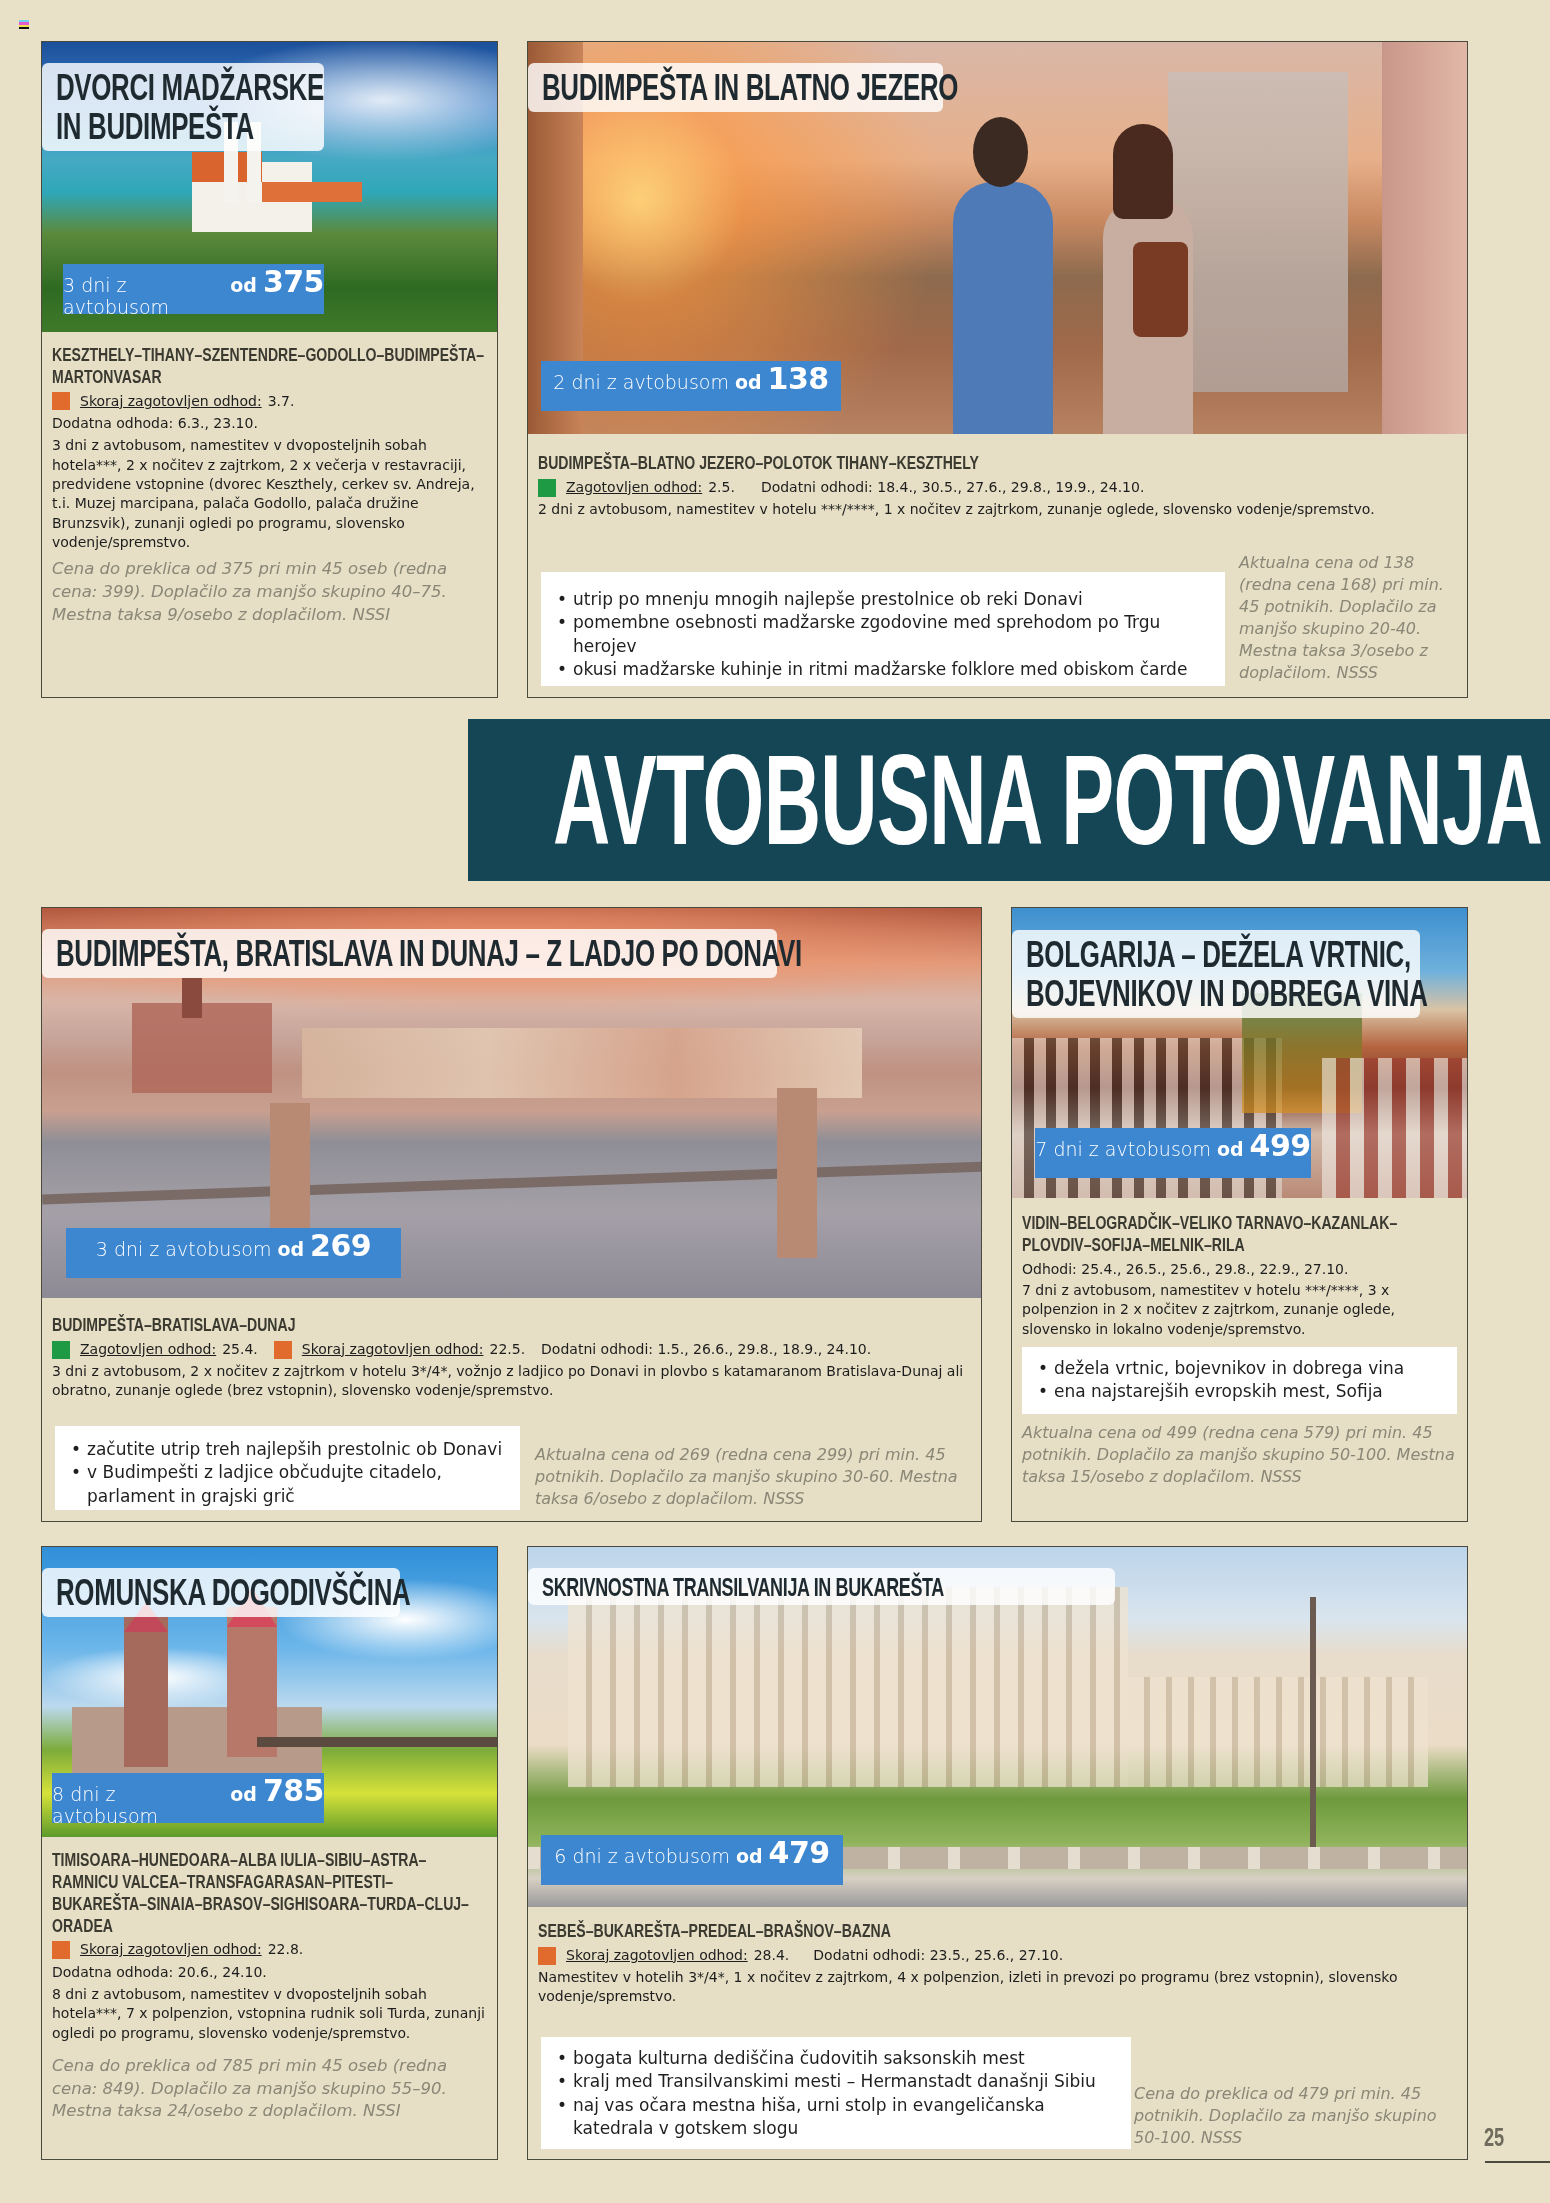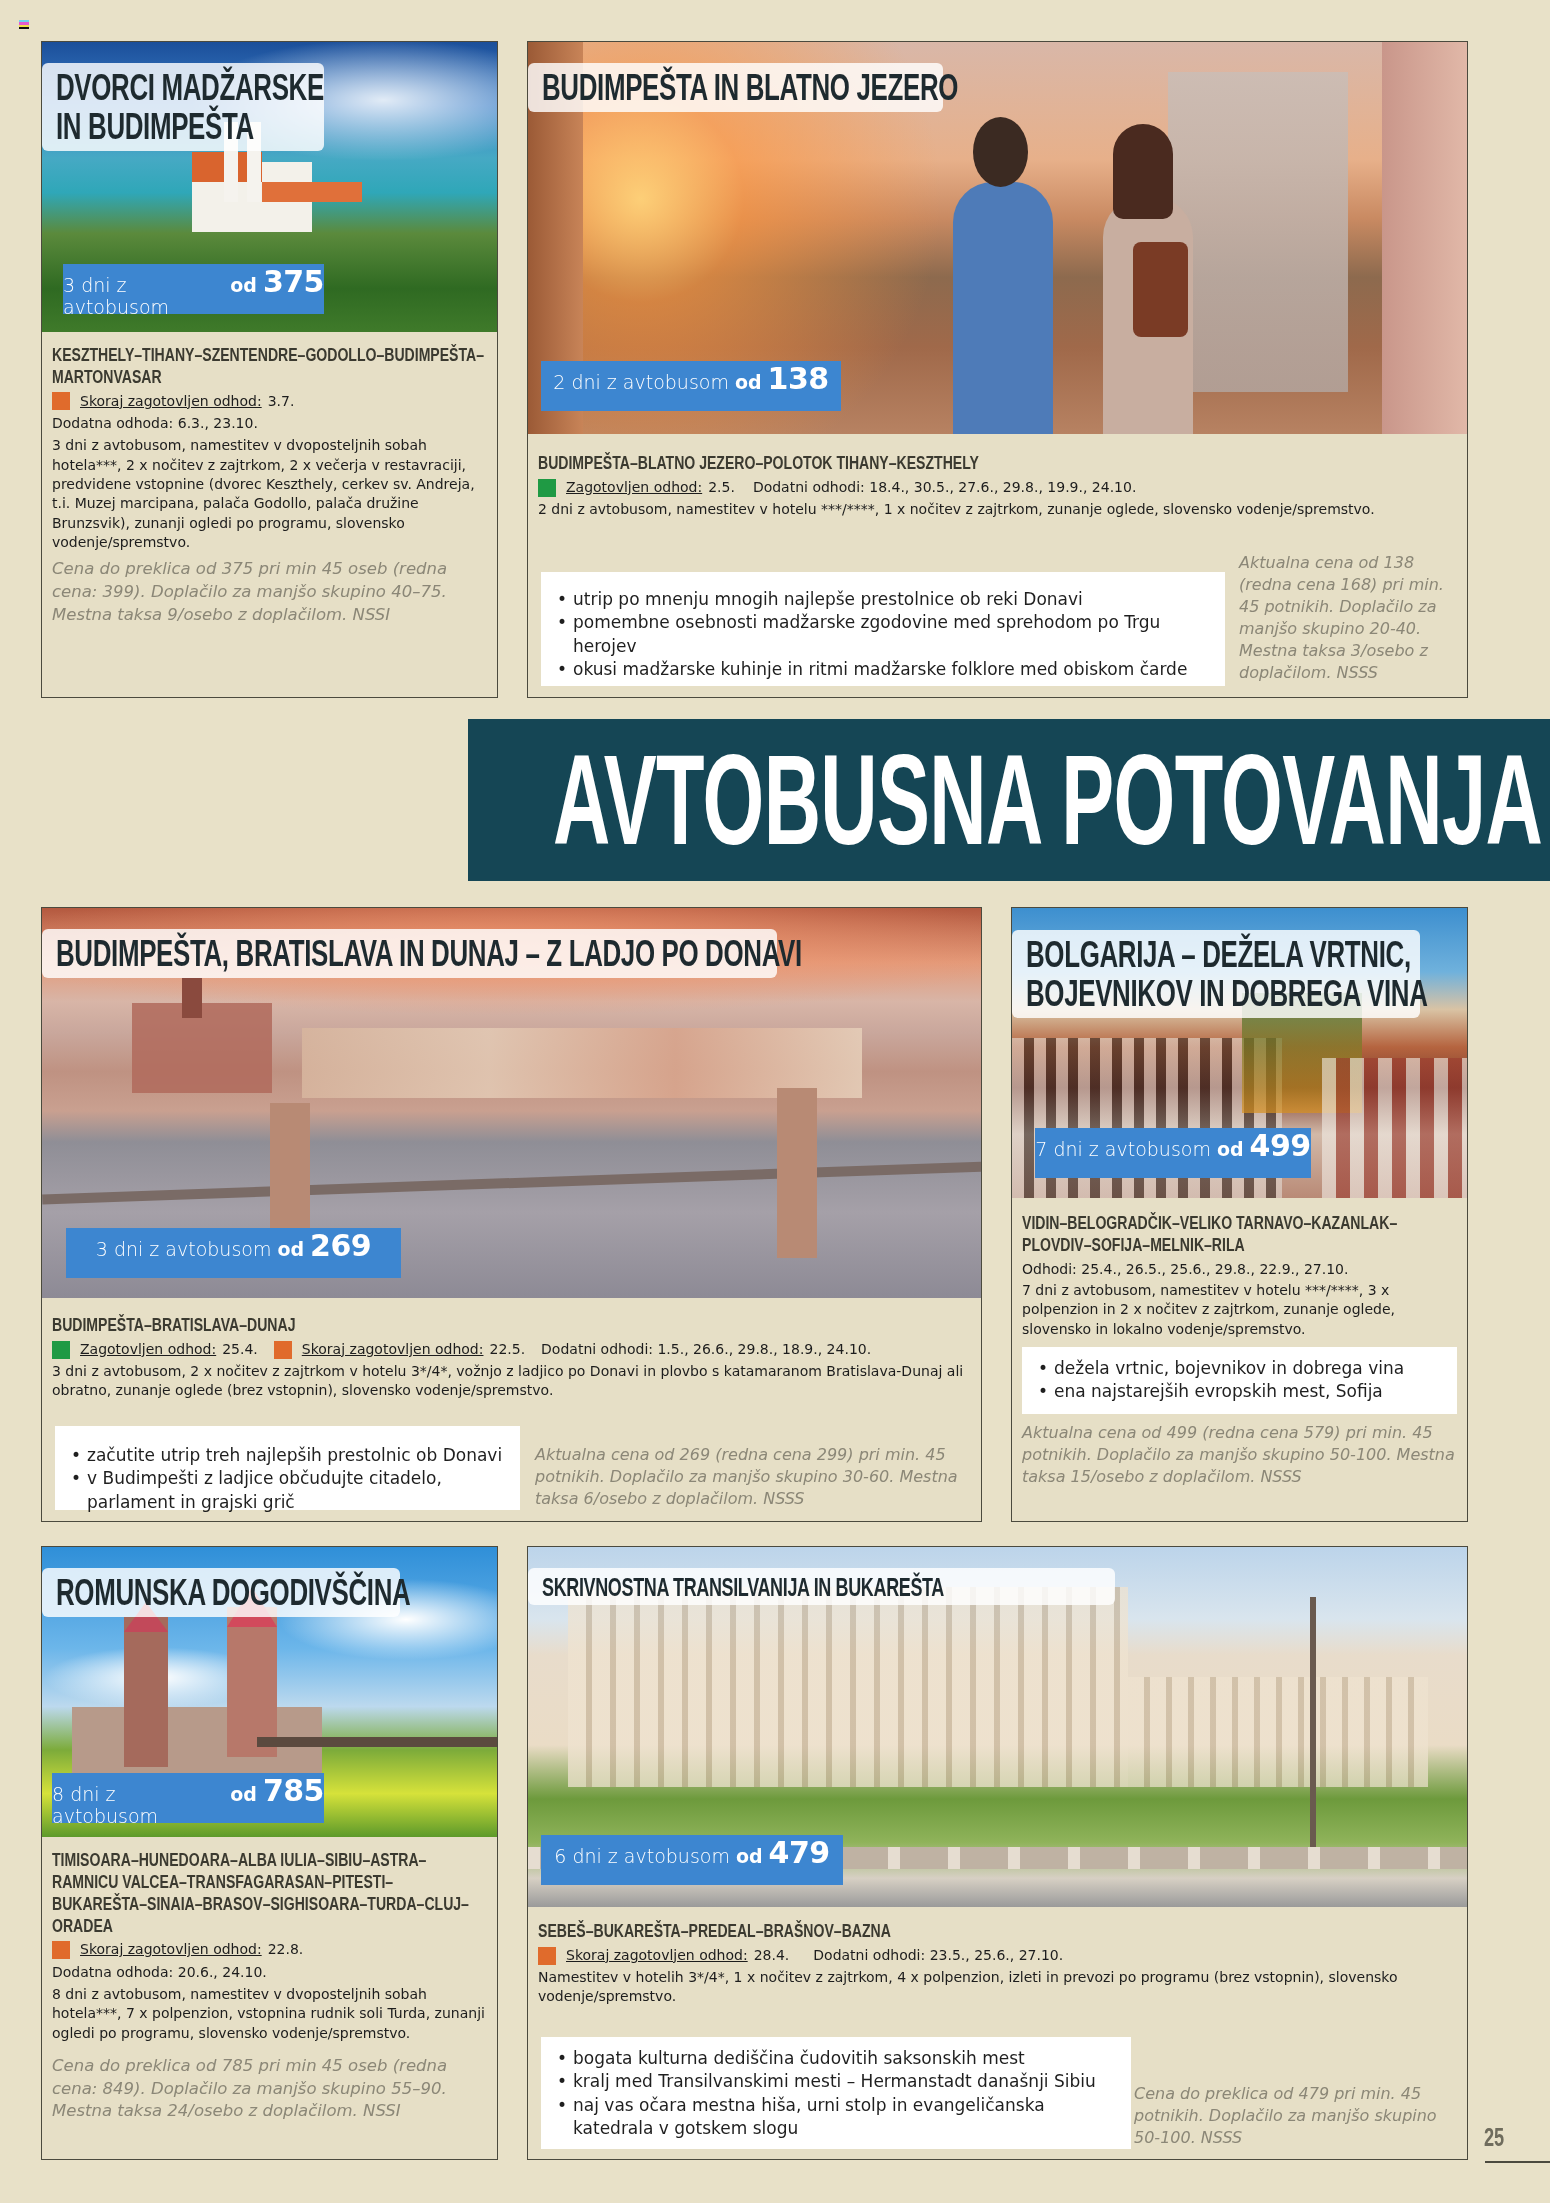--- a/index.html
+++ b/index.html
@@ -168,21 +168,21 @@
     <span class="pb-text">2 dni z avtobusom</span>
     <span class="pb-od">od</span>
     <span class="pb-num">138</span>
   </div>
   <div class="body" style="top:410px;">
     <div class="route">BUDIMPEŠTA–BLATNO JEZERO–POLOTOK TIHANY–KESZTHELY</div>
     <div class="txt dep" style="margin-top:4px;">
       <span class="sq green"></span>
       <span class="u">Zagotovljen odhod:</span>
       <span>2.5.</span>
-      <span style="margin-left:12px;text-align:right;">Dodatni odhodi: 18.4., 30.5., 27.6., 29.8., 19.9., 24.10.</span>
+      <span style="margin-left:20px;text-align:right;">Dodatni odhodi: 18.4., 30.5., 27.6., 29.8., 19.9., 24.10.</span>
     </div>
     <div class="txt" style="margin-top:3px;">2 dni z avtobusom, namestitev v hotelu ***/****, 1 x nočitev z zajtrkom, zunanje oglede, slovensko vodenje/spremstvo.</div>
   </div>
   <ul class="bullets" style="position:absolute;left:13px;top:530px;width:684px;height:114px;padding-top:16px;">
     <li>utrip po mnenju mnogih najlepše prestolnice ob reki Donavi</li>
     <li>pomembne osebnosti madžarske zgodovine med sprehodom po Trgu herojev</li>
     <li>okusi madžarske kuhinje in ritmi madžarske folklore med obiskom čarde</li>
   </ul>
   <div class="note" style="position:absolute;left:711px;top:510px;width:222px;font-size:16px;">Aktualna cena od 138 (redna cena 168) pri min. 45 potnikih. Doplačilo za manjšo skupino 20-40. Mestna taksa 3/osebo z doplačilom. NSSS</div>
 </div>
@@ -216,21 +216,21 @@
       <span class="sq green"></span>
       <span class="u">Zagotovljen odhod:</span>
       <span>25.4.</span>
       <span class="sq orange" style="margin-left:10px;"></span>
       <span class="u">Skoraj zagotovljen odhod:</span>
       <span>22.5.</span>
       <span style="margin-left:10px;">Dodatni odhodi: 1.5., 26.6., 29.8., 18.9., 24.10.</span>
     </div>
     <div class="txt" style="margin-top:3px;">3 dni z avtobusom, 2 x nočitev z zajtrkom v hotelu 3*/4*, vožnjo z ladjico po Donavi in plovbo s katamaranom Bratislava-Dunaj ali obratno, zunanje oglede (brez vstopnin), slovensko vodenje/spremstvo.</div>
   </div>
-  <ul class="bullets" style="position:absolute;left:13px;top:518px;width:465px;height:84px;padding-top:18px;">
+  <ul class="bullets" style="position:absolute;left:13px;top:518px;width:465px;height:84px;padding-top:12px;">
     <li>začutite utrip treh najlepših prestolnic ob Donavi</li>
     <li>v Budimpešti z ladjice občudujte citadelo, parlament in grajski grič</li>
   </ul>
   <div class="note" style="position:absolute;left:493px;top:536px;width:440px;font-size:16px;">Aktualna cena od 269 (redna cena 299) pri min. 45 potnikih. Doplačilo za manjšo skupino 30-60. Mestna taksa 6/osebo z doplačilom. NSSS</div>
 </div>
 
 <div class="card" style="left:1011px;top:907px;width:457px;height:615px;">
   <div class="photo" style="height:290px;background:
        linear-gradient(180deg,#3d8fcf 0%,#6fb1dc 22%,#d9c3a4 35%,#b5643f 48%,#7a3b2c 62%,#d2b9a8 78%,#b98a76 100%);">
     <div style="position:absolute;left:0;top:130px;width:270px;height:160px;background:repeating-linear-gradient(90deg,#e8e4de 0 12px,#2a2320 12px 22px);opacity:0.55;"></div>

